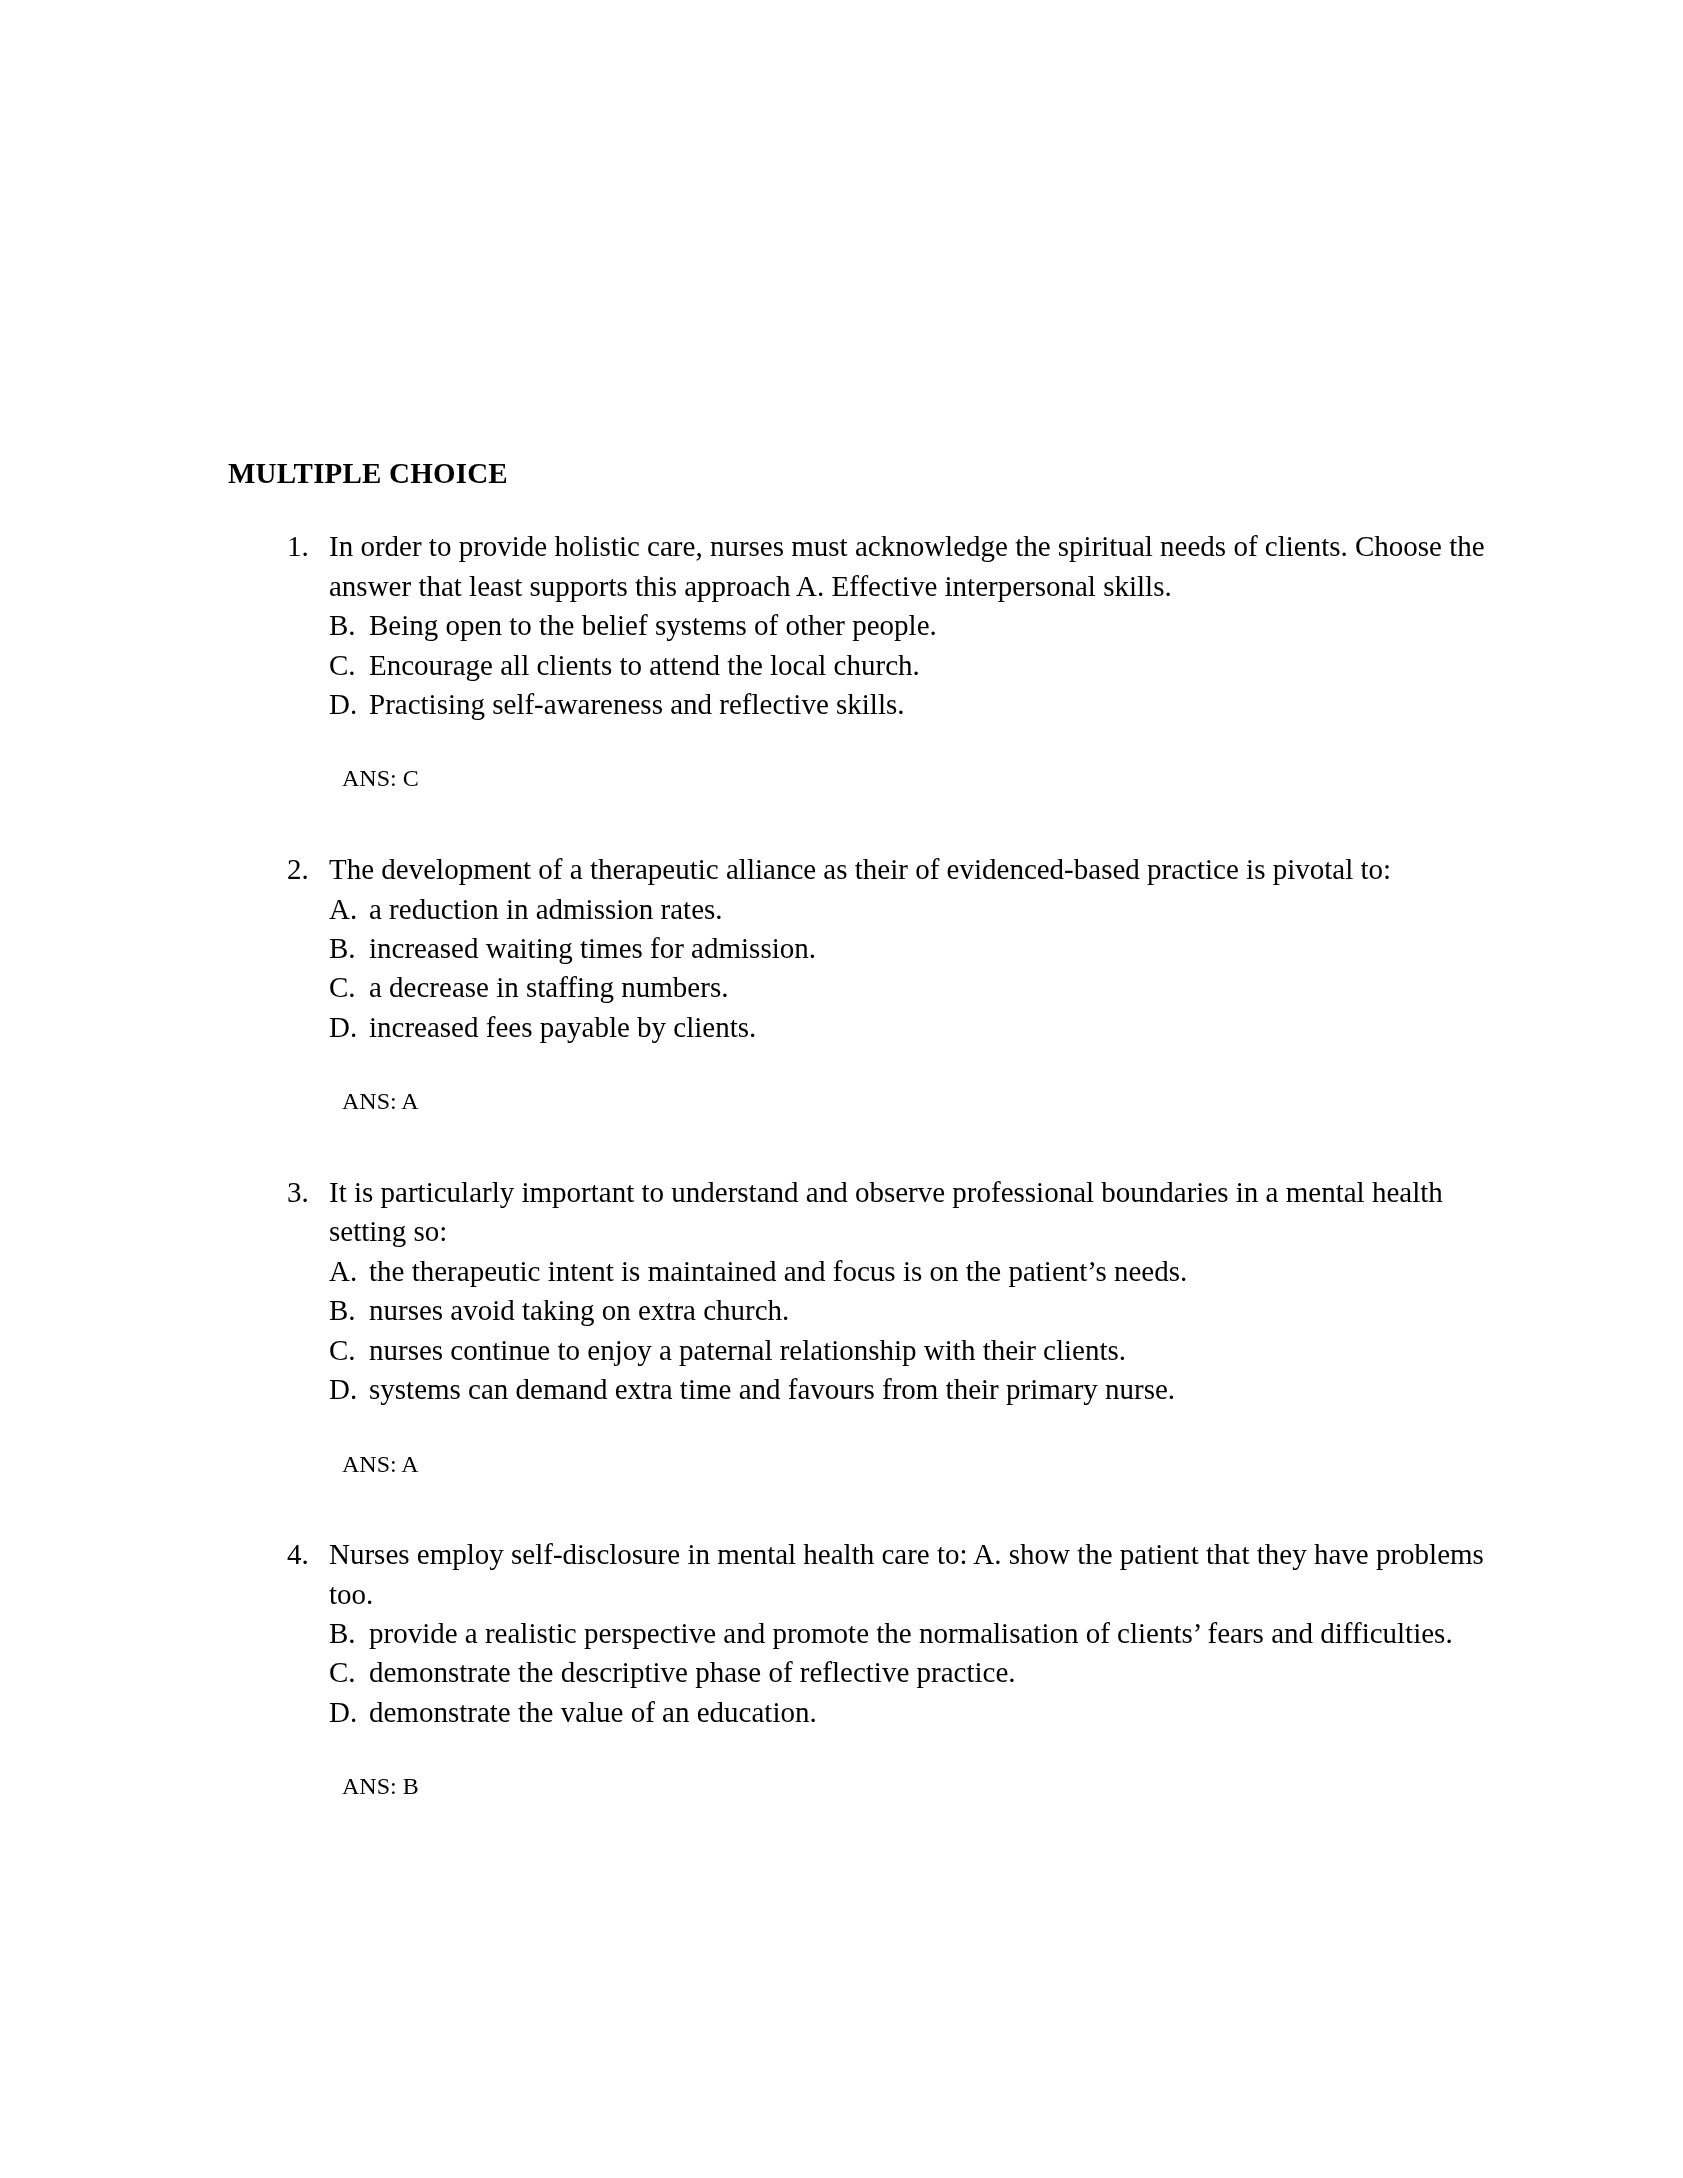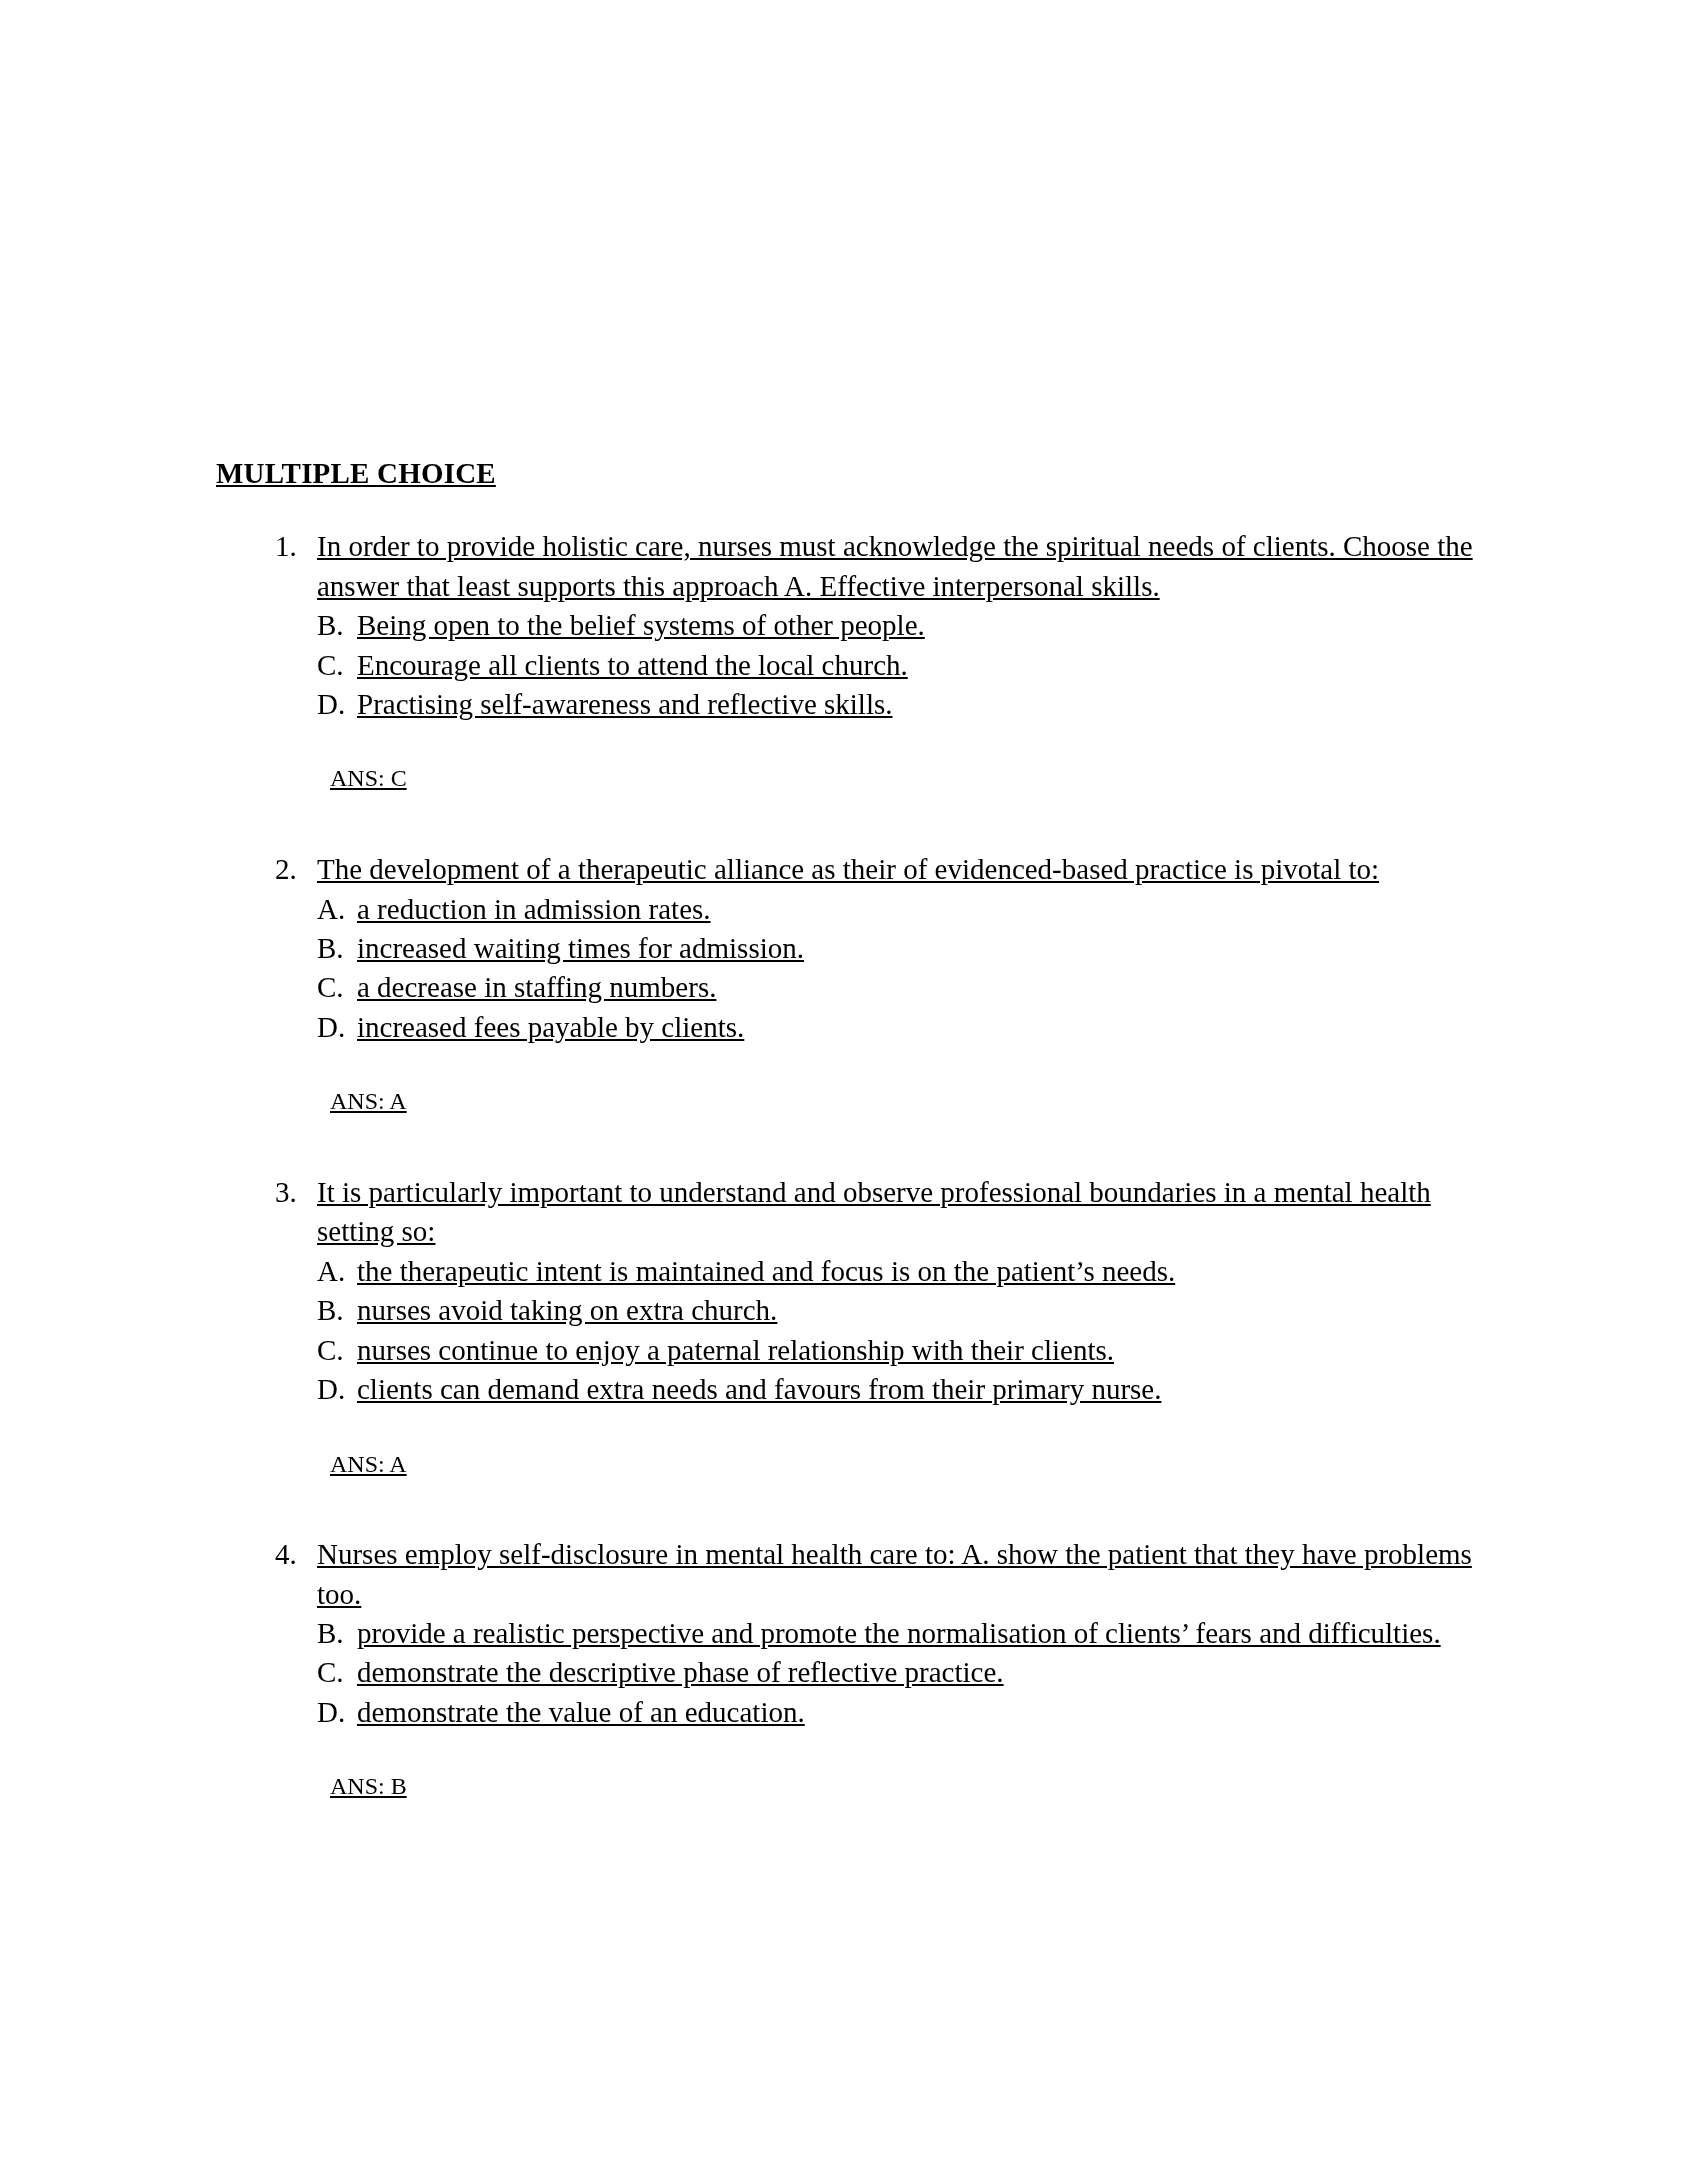--- a/index.html
+++ b/index.html
@@ -18,24 +18,23 @@
   .page {
     position: relative;
     width: 1683px;
     height: 2178px;
     box-sizing: border-box;
     background: #ffffff;
     overflow: hidden;
   }
   .content {
     position: absolute;
-    left: 216px;
+    left: 228px;
     top: 455px;
     width: 1287px;
-    text-decoration: underline;
   }
   .section-heading {
     font-size: 29px;
     font-weight: bold;
     letter-spacing: 0.2px;
     line-height: 1.25;
     margin: 0 0 36px 0;
   }
   .question-block {
     margin: 0 0 0 0;
@@ -141,21 +140,21 @@
         <p class="opt">
           <span class="opt-letter">B.</span>
           <span>nurses avoid taking on extra church.</span>
         </p>
         <p class="opt">
           <span class="opt-letter">C.</span>
           <span>nurses continue to enjoy a paternal relationship with their clients.</span>
         </p>
         <p class="opt">
           <span class="opt-letter">D.</span>
-          <span>clients can demand extra needs and favours from their primary nurse.</span>
+          <span>systems can demand extra time and favours from their primary nurse.</span>
         </p>
       </div>
       <div class="ans-line">ANS: A</div>
     </div>
 
     <div class="question-block">
       <div class="q-row">
         <span class="q-num">4.</span>
         <p class="q-stem">Nurses employ self-disclosure in mental health care to: A. show the patient that they have problems too.</p>
         <p class="opt">

